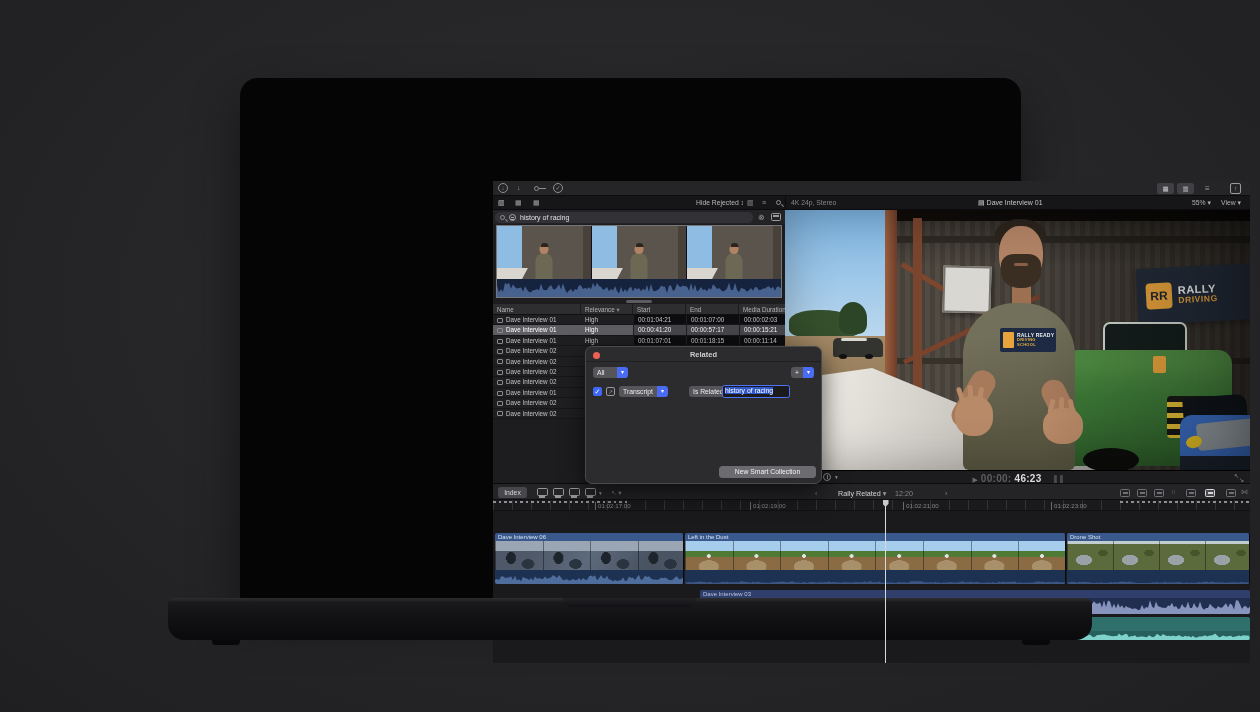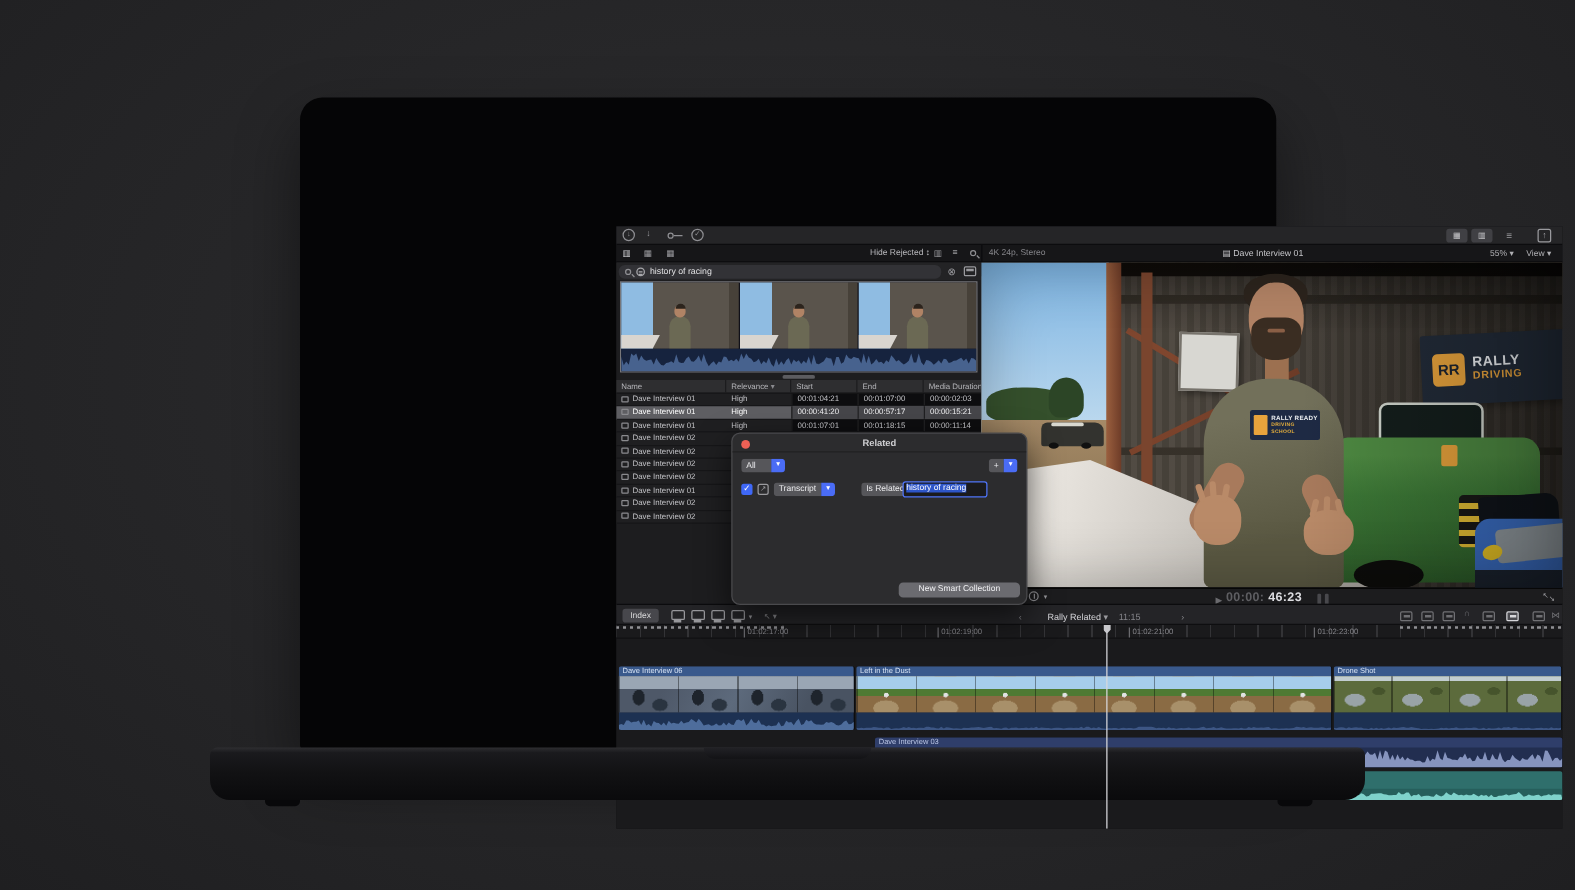--- a/index.html
+++ b/index.html
@@ -421,21 +421,21 @@
       <div class="tlbar">
         <span class="indexbtn">Index</span>
         <span class="eic" style="left:44px;"></span>
         <span class="eic" style="left:60px;"></span>
         <span class="eic" style="left:76px;"></span>
         <span class="eic" style="left:92px;"></span>
         <span class="gly" style="left:106px;top:6px;font-size:5.5px;">▾</span>
         <span class="gly" style="left:118px;top:5px;font-size:6.5px;color:#8a8a8e;"><span>↖</span> <span>▾</span></span>
         <span class="tltext tldim" style="left:322px;">‹</span>
         <span class="tltext nowrap" style="left:345px;"><span>Rally Related</span> <span style="color:#9a9a9e;">▾</span></span>
-        <span class="tltext tldim" style="left:402px;">11:15</span>
+        <span class="tltext tldim" style="left:402px;">12:20</span>
         <span class="tltext tldim" style="left:452px;">›</span>
         <span class="tic" style="left:627px;"></span>
         <span class="tic" style="left:644px;"></span>
         <span class="tic" style="left:661px;"></span>
         <span class="gly" style="left:678px;top:4px;font-size:7px;color:#707074;">∩</span>
         <span class="tic" style="left:693px;"></span>
         <span class="tic bright" style="left:712px;"></span>
         <span class="tic" style="left:733px;"></span>
         <span class="gly" style="left:748px;top:4px;font-size:7px;color:#707074;">⋈</span>
       </div>

